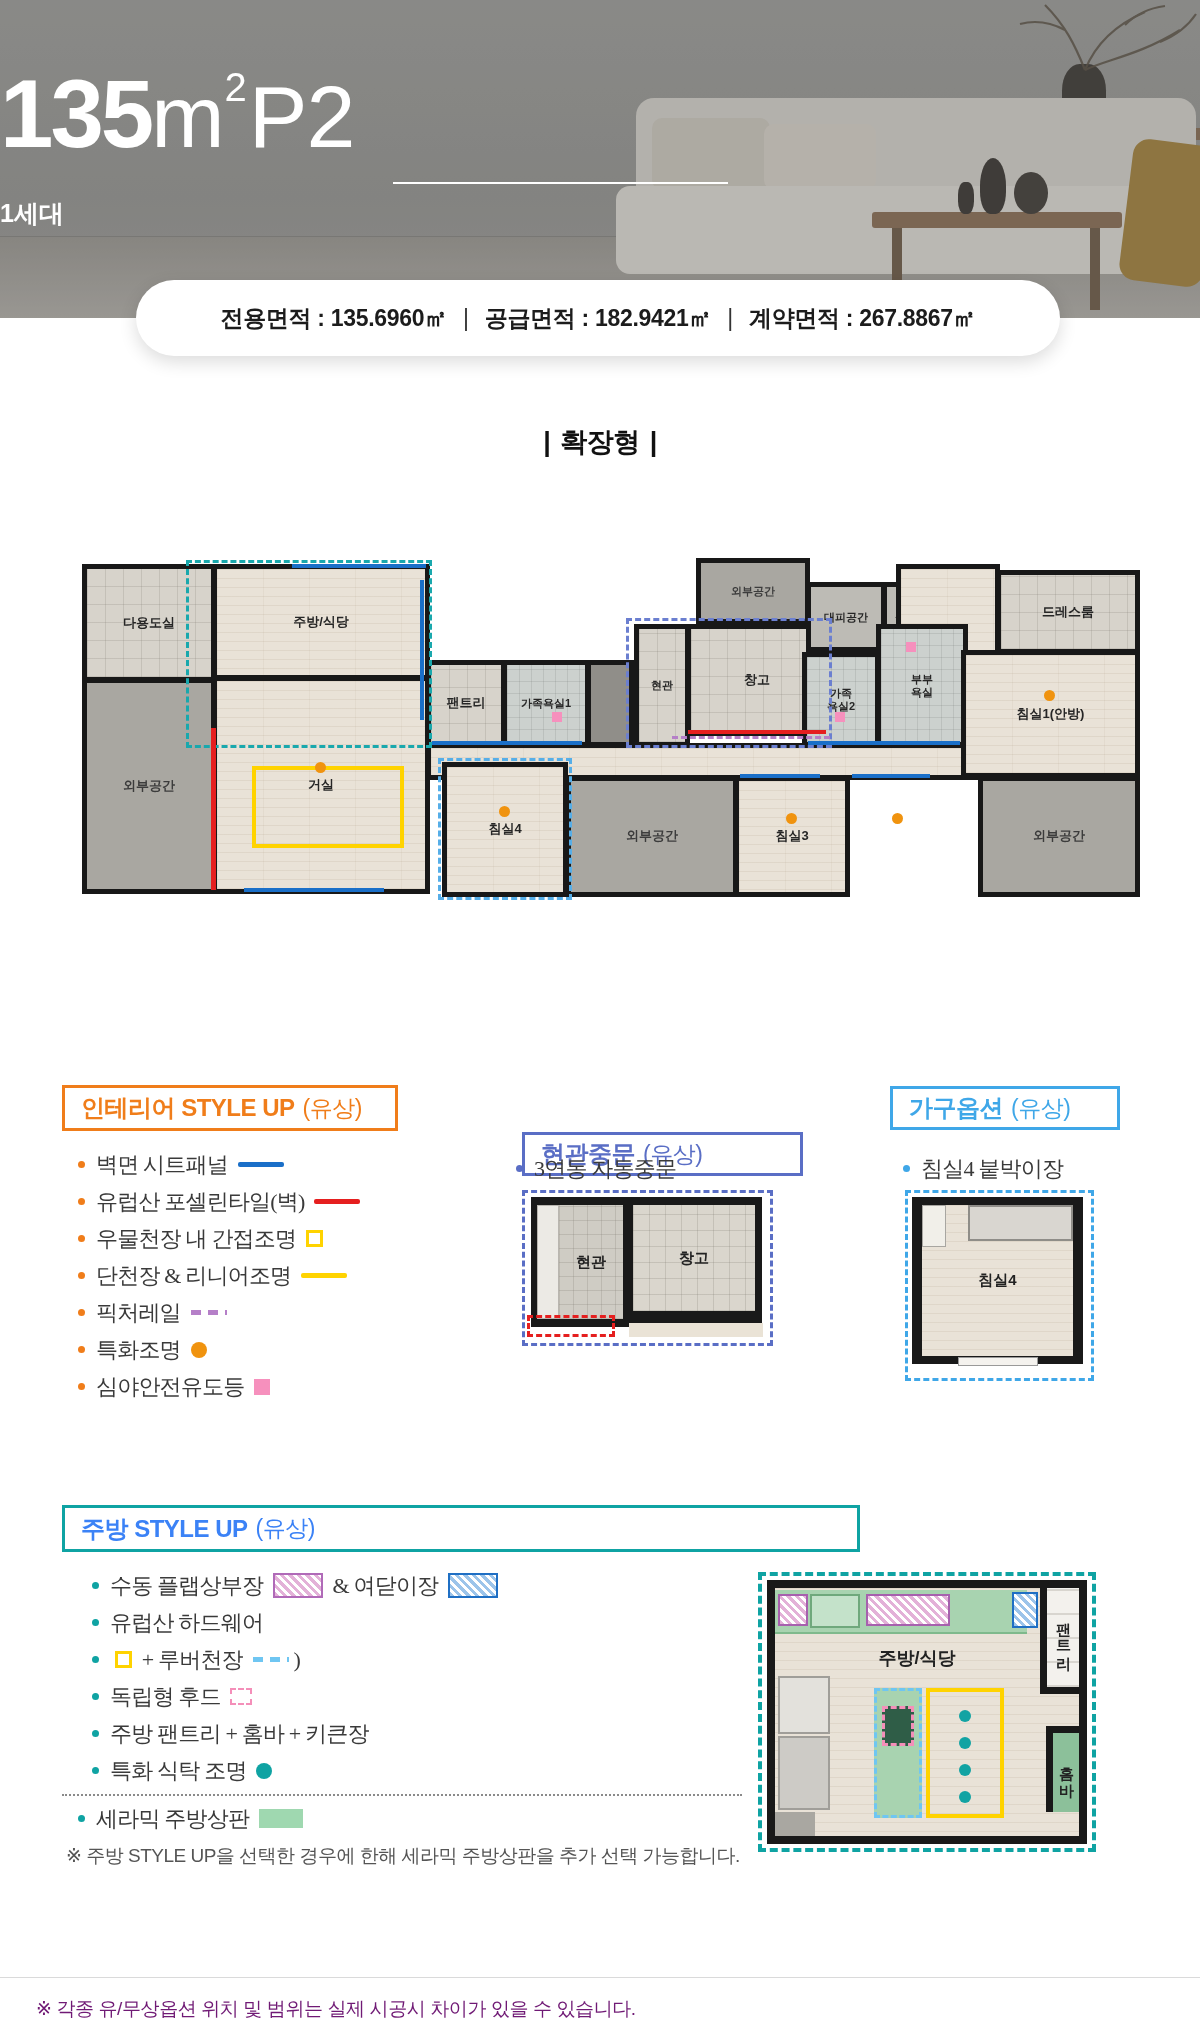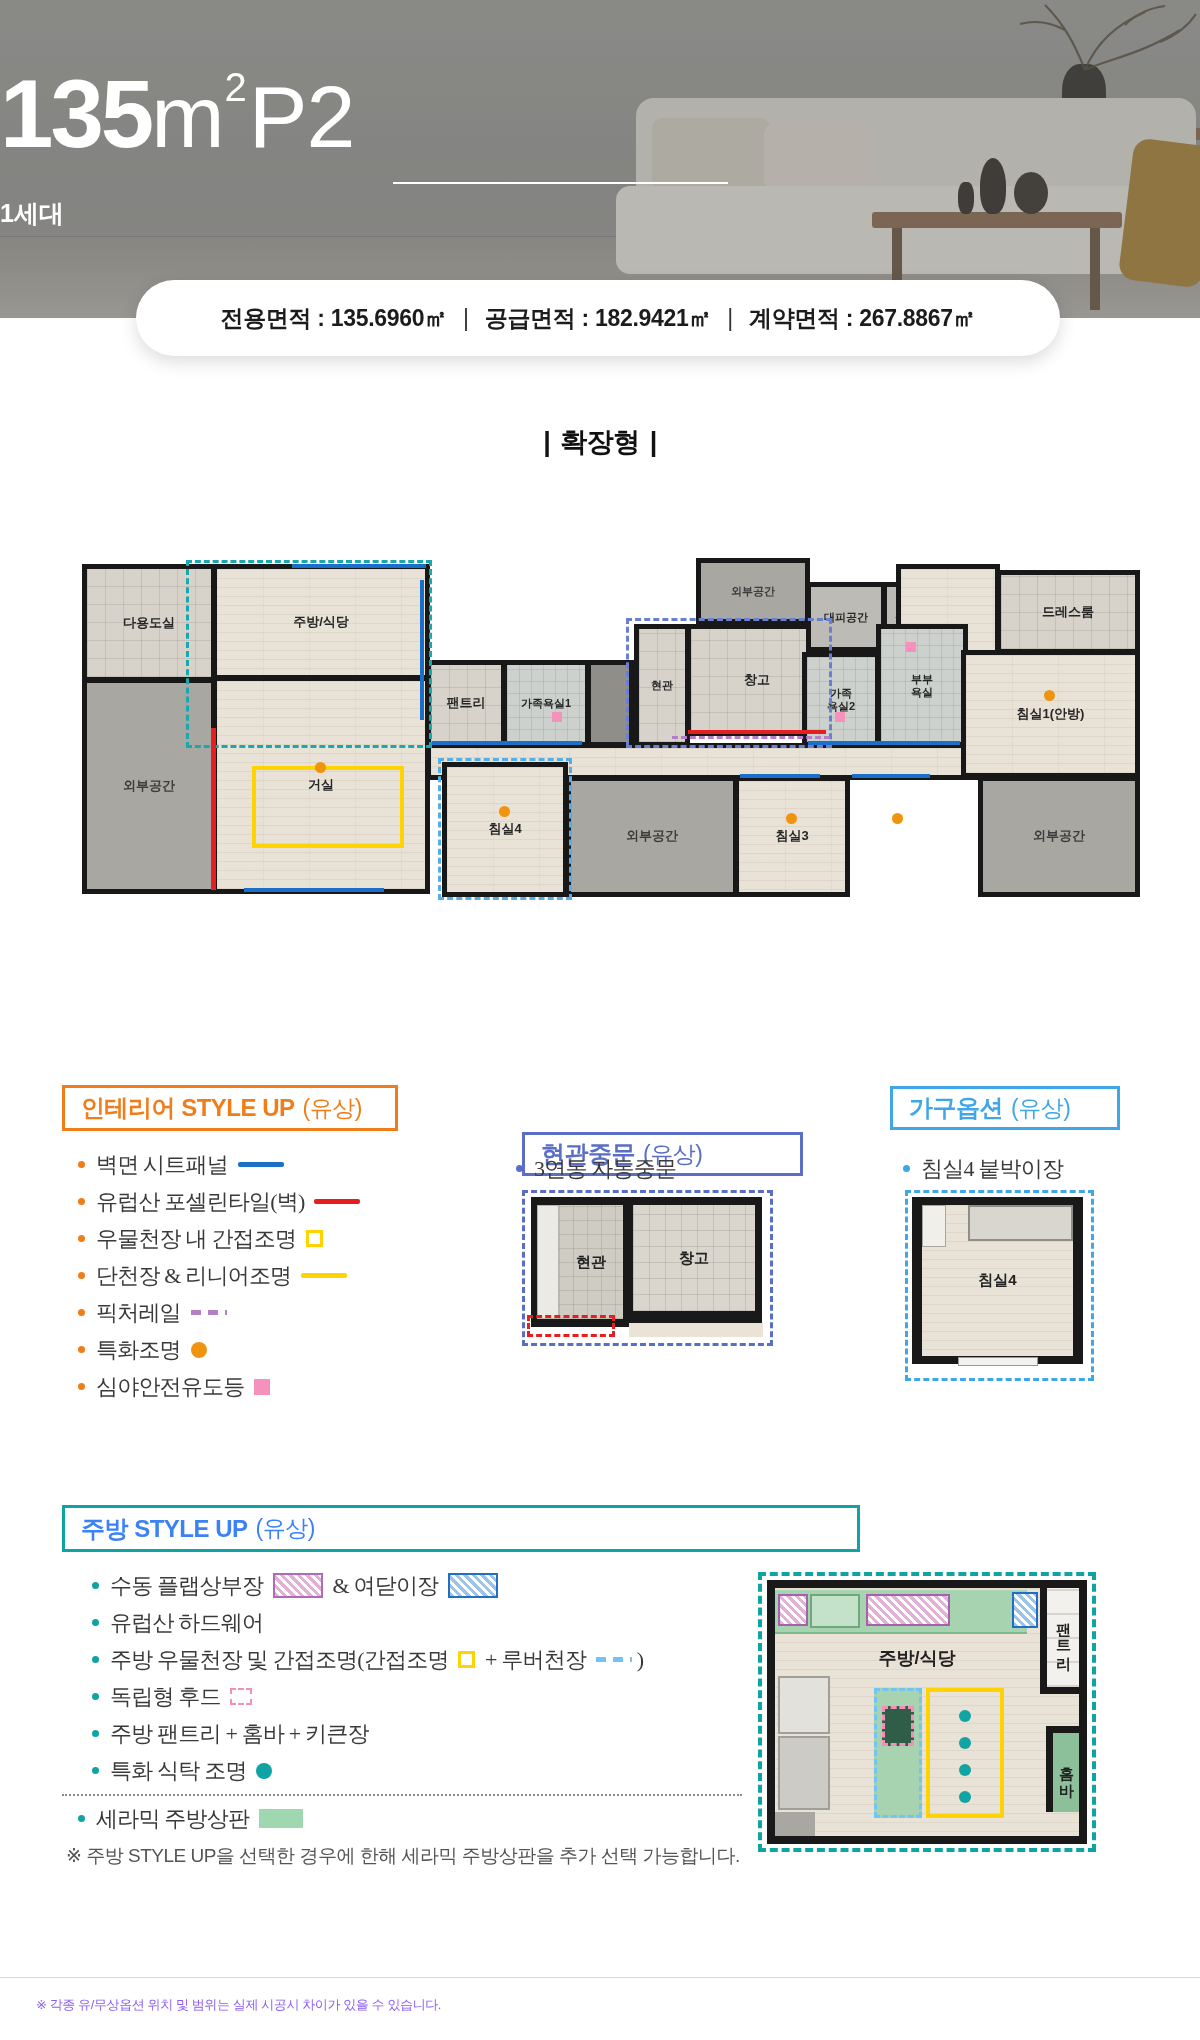--- a/index.html
+++ b/index.html
@@ -126,21 +126,21 @@
   .mk-furn2{left:16px;top:160px;width:52px;height:74px;background:#cdcbc6;border:2px solid #a09e99;}
   .mk-ext{left:13px;top:236px;width:40px;height:24px;background:#a9a7a1;}
   .mk-island{left:112px;top:112px;width:48px;height:130px;background:#a8d3b0;border:3px dashed #6fc6f2;}
   .mk-hood{left:120px;top:130px;width:32px;height:40px;background:#2f5d47;border:3px dashed #f48fb9;}
   .mk-yellow{left:164px;top:112px;width:78px;height:130px;border:4px solid #ffd300;}
   .mk-dot{width:12px;height:12px;border-radius:50%;background:#12a3a3;}
   .mk-klabel{left:80px;top:70px;width:150px;text-align:center;font-size:18px;font-weight:700;color:#222;}
 
   
   #footer-divider{left:0;top:1977px;width:1200px;height:0;border-top:1px solid #dadada;}
-  #footer-note{left:36px;top:1996px;font-size:13px;color:#8b5cf6;letter-spacing:-0.4px;}
+  #footer-note{left:36px;top:1996px;font-size:19px;color:#701a75;letter-spacing:-0.4px;}
 </style>
 </head>
 <body>
 
 <div id="canvas">
 
   <div id="hero" class="abs">
     <div class="abs hero-floor"></div>
     <div class="abs hero-shelf"></div>
     <div class="abs hero-pot"></div>
@@ -366,21 +366,20 @@
         <span class="sw sw-hatch" style="border: 2px solid rgb(176, 106, 184); background: repeating-linear-gradient(45deg, rgb(227, 177, 216) 0px, rgb(227, 177, 216) 3px, rgb(255, 255, 255) 3px, rgb(255, 255, 255) 6px);"></span>
         <span class="tk"> &amp; 여닫이장 </span>
         <span class="sw sw-hatch" style="border: 2px solid rgb(31, 111, 196); background: repeating-linear-gradient(45deg, rgb(156, 196, 234) 0px, rgb(156, 196, 234) 3px, rgb(255, 255, 255) 3px, rgb(255, 255, 255) 6px);"></span>
       </li>
       <li class="leg-item">
         <span class="bullet" style="background: rgb(15, 163, 163);"></span>
         <span class="tk">유럽산 하드웨어</span>
       </li>
       <li class="leg-item">
         <span class="bullet" style="background: rgb(15, 163, 163);"></span>
-        <span class="tk">주방 우물천장 및 간접조명(간접조명 </span>
         <span class="sw sw-sq-outline" style="border: 3px solid rgb(255, 211, 0);"></span>
         <span class="tk"> + 루버천장 </span>
         <span class="sw sw-dashes" style="background: repeating-linear-gradient(90deg, rgb(111, 198, 242) 0px, rgb(111, 198, 242) 10px, transparent 10px, transparent 17px);"></span>
         <span class="tk">)</span>
       </li>
       <li class="leg-item">
         <span class="bullet" style="background: rgb(15, 163, 163);"></span>
         <span class="tk">독립형 후드 </span>
         <span class="sw sw-dash-square" style="border: 2px dashed rgb(244, 143, 185);"></span>
       </li>

